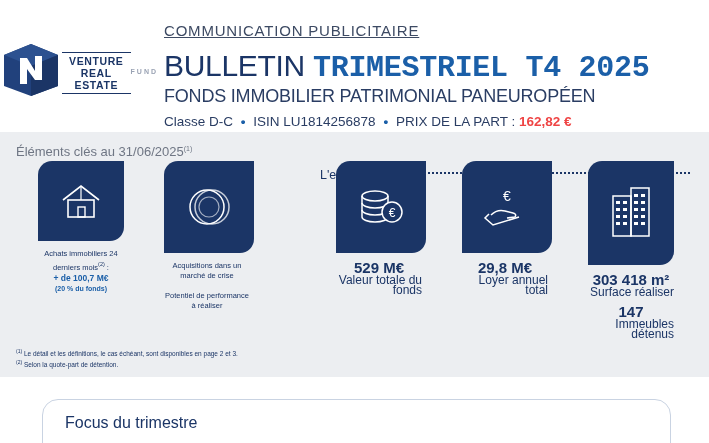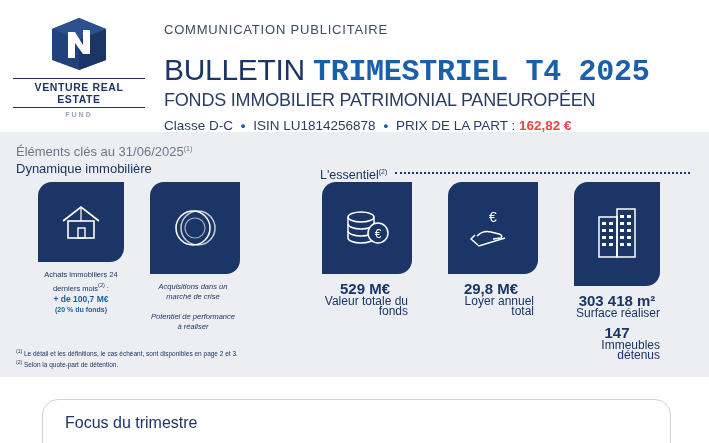--- a/index.html
+++ b/index.html
@@ -18,21 +18,20 @@
   .header {
     display: flex;
     padding: 10px 0 8px 0;
     background: #ffffff;
     height: 132px;
   }
   .logo-block {
     width: 158px;
     min-width: 158px;
     display: flex;
-    flex-direction: column;
     align-items: center;
     justify-content: flex-start;
     padding-top: 6px;
   }
   .logo-mark {
     width: 62px;
     height: 56px;
     position: relative;
   }
   .logo-mark svg { display: block; }
@@ -55,25 +54,26 @@
     margin-top: 3px;
     font-weight: 700;
   }
 
   .title-block {
     flex: 1;
     padding-left: 6px;
     padding-top: 12px;
   }
   .kicker {
-    font-size: 13px;
+    font-size: 15px;
     letter-spacing: 0.8px;
     color: #3d4a63;
     font-weight: 400;
-    margin-bottom: 16px;
+    margin-bottom: 10px;
+    text-decoration: underline;
   }
   .maintitle {
     font-size: 30px;
     line-height: 34px;
     font-weight: 400;
     color: #1b3566;
     letter-spacing: -0.3px;
     white-space: nowrap;
   }
   .maintitle .strong {
@@ -169,21 +169,21 @@
     margin-top: 8px;
     font-size: 7.5px;
     line-height: 10px;
     color: #1b3566;
   }
   .card-text .accent { color: #1b5fa8; font-weight: 700; font-size: 8.5px; }
   .card-text .accent2 { color: #1b5fa8; font-weight: 700; font-size: 7px; }
   .card-text sup { font-size: 5.5px; }
 
   .card.c1 { margin-left: 22px; }
-  .card.c2 { margin-left: 14px; font-style: italic; }
+  .card.c2 { margin-left: 28px; }
   .card.c3 { margin-left: 74px; }
   .card.c4 { margin-left: 28px; }
   .card.c5 { margin-left: 28px; }
 
   .card.c2 .card-text { font-size: 7.5px; }
   .card.big-num .num { font-size: 15px; font-weight: 700; display: block; margin-top: 10px; }
   .card.big-num .cap { font-size: 12px; line-height: 10px; display: block; margin-top: 2px; text-align: right; }
 
   .footnotes {
     position: absolute;
@@ -237,21 +237,20 @@
       <span class="sep">•</span>
       <span>ISIN LU1814256878</span>
       <span class="sep">•</span>
       <span>PRIX DE LA PART : </span><span class="price">162,82 €</span>
     </div>
   </div>
 </div>
 
 <div class="panel">
   <div class="panel-title"><span>Éléments clés au 31/06/2025</span><sup>(1)</sup></div>
-  <div class="panel-sub">Dynamique immobilière</div>
 
   <div class="essentiel-row">
     <div class="essentiel-label"><span>L'essentiel</span><sup>(2)</sup></div>
     <div class="dots"></div>
   </div>
 
   <div class="cards">
 
     <div class="card c1">
       <div class="tile">

